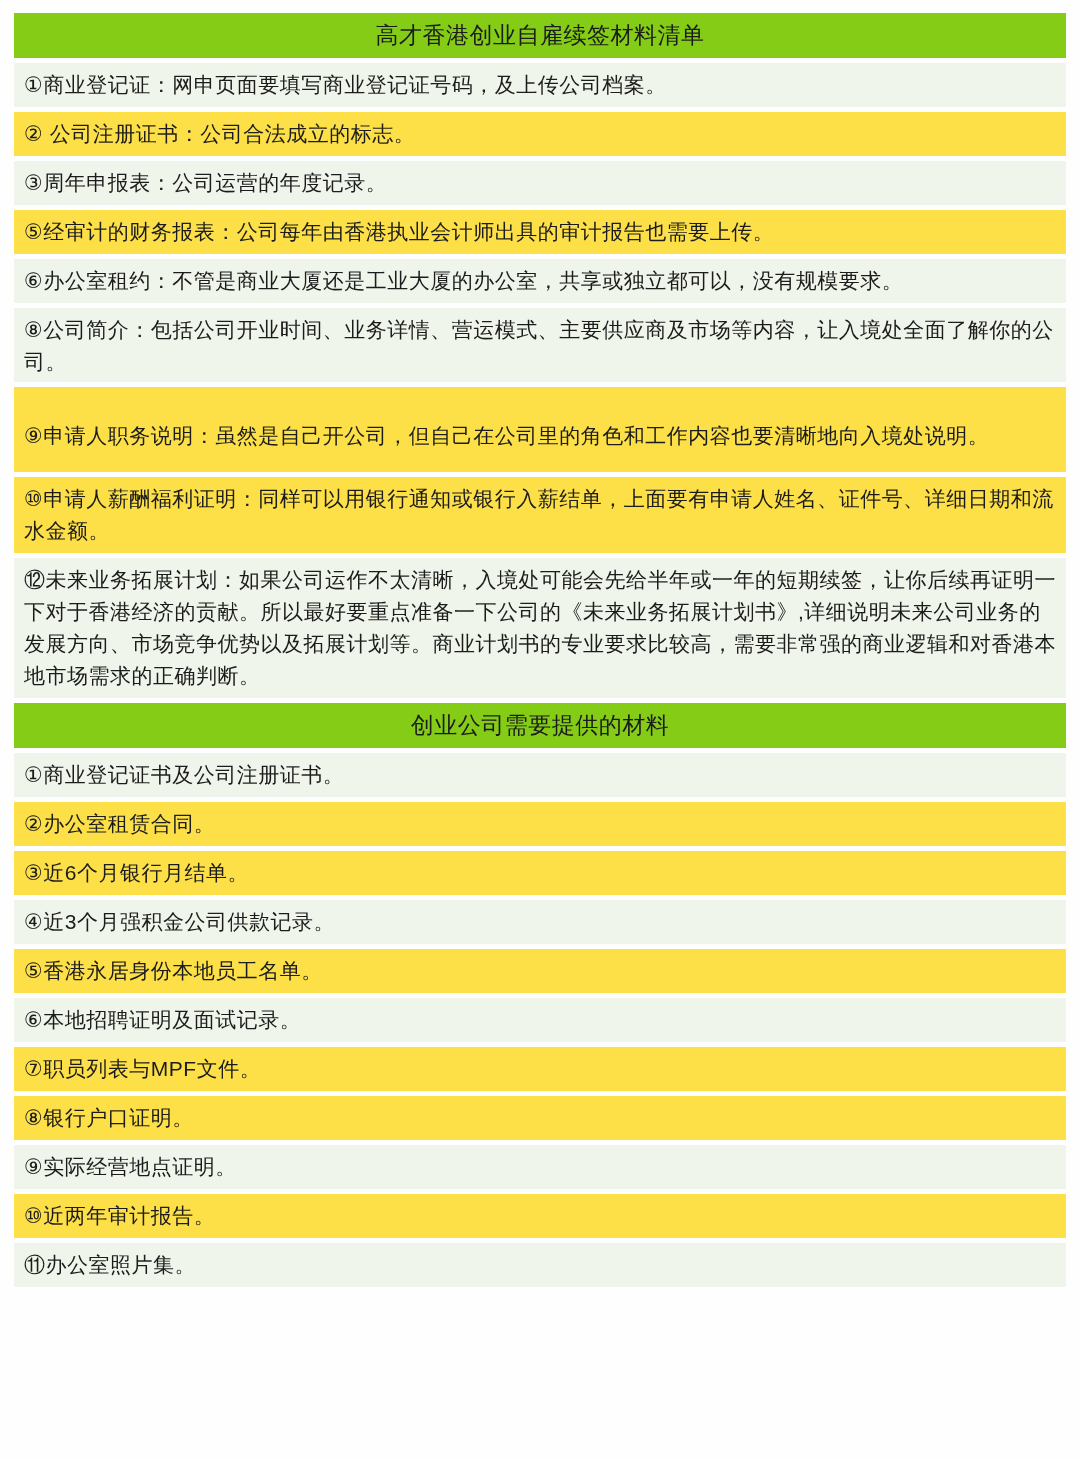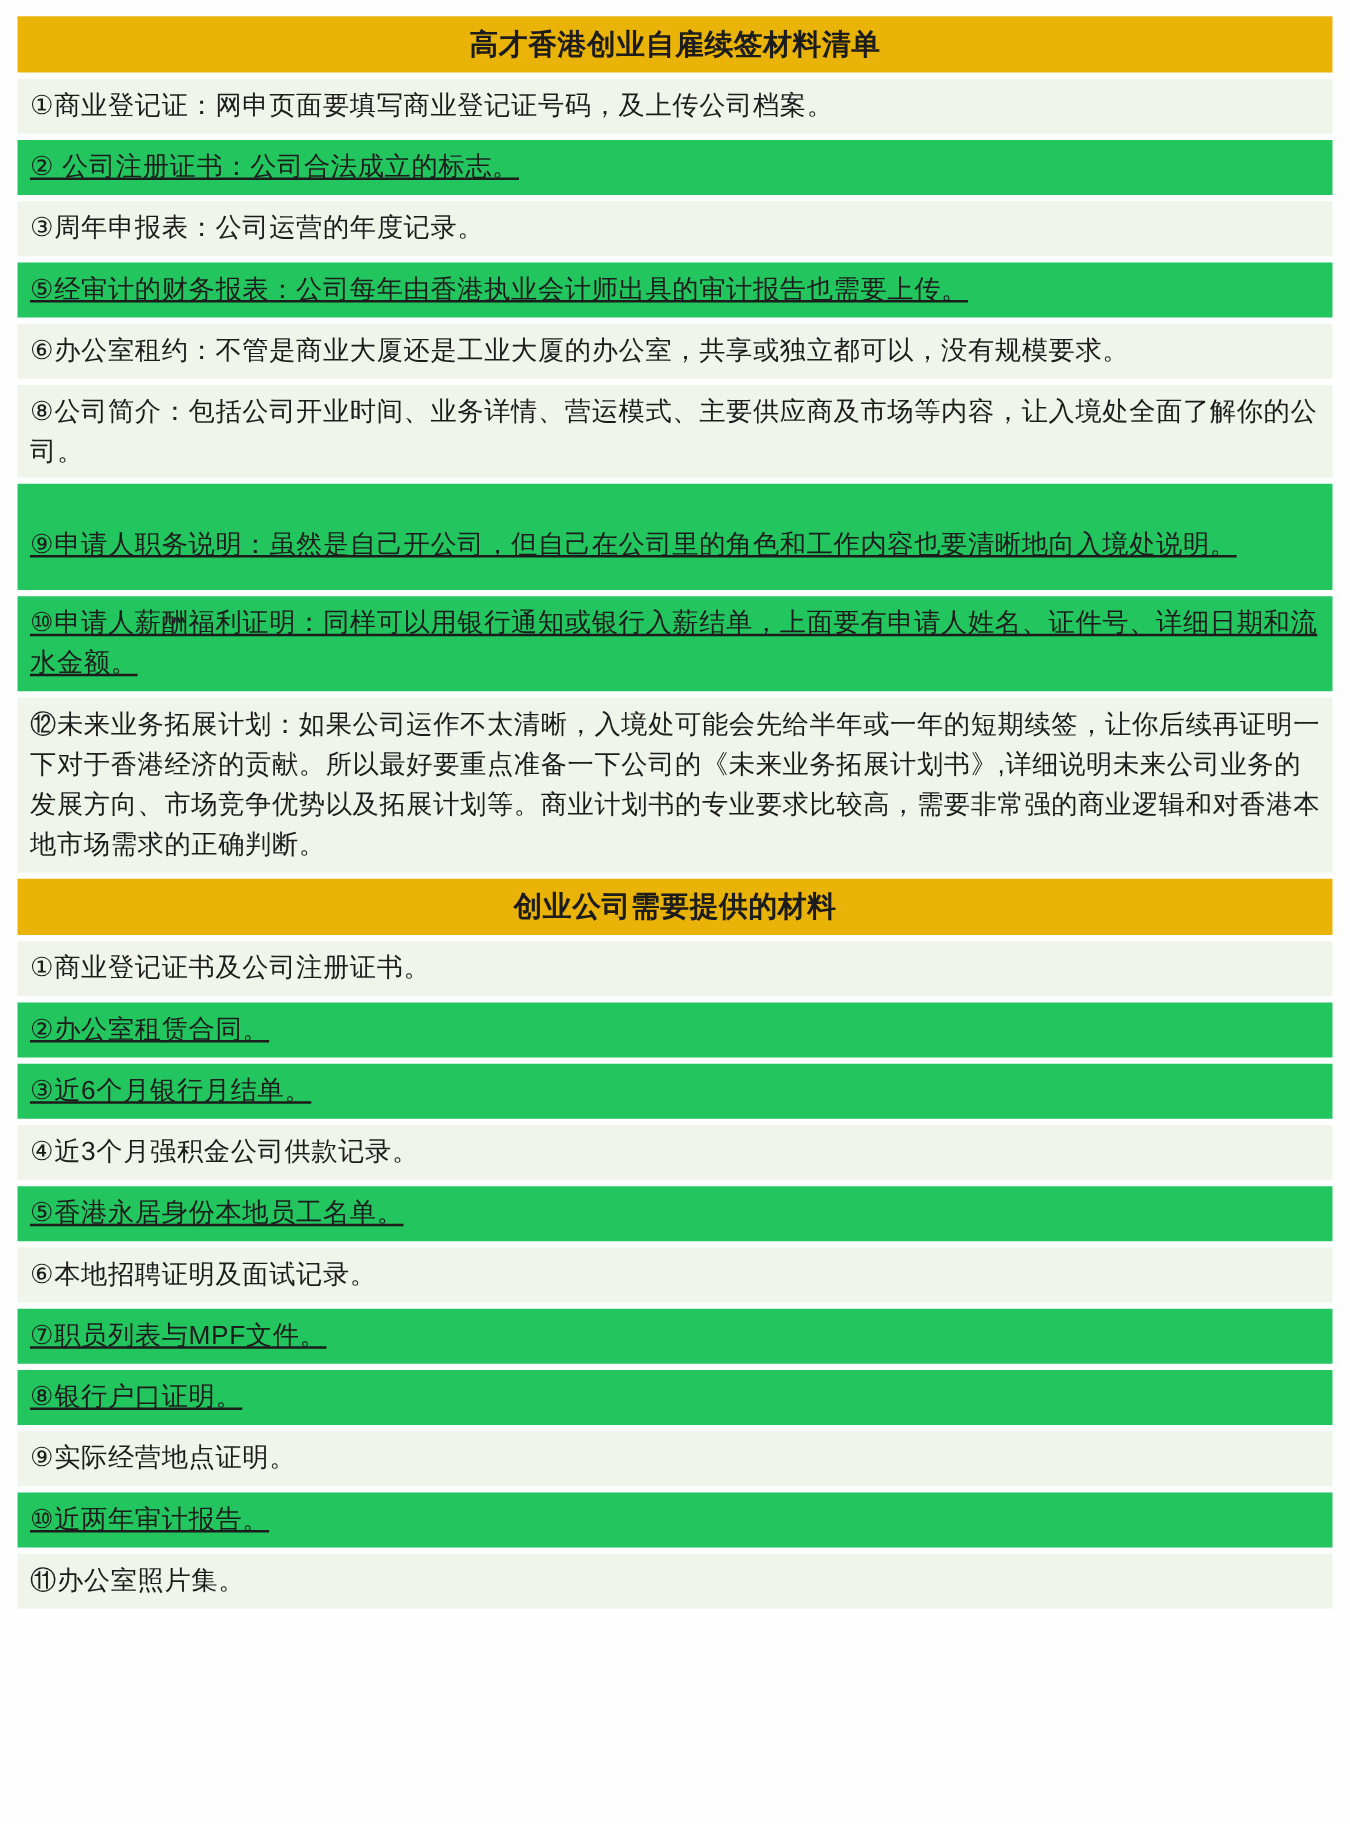--- a/index.html
+++ b/index.html
@@ -25,26 +25,26 @@
     letter-spacing: 0.5px;
     color: #1c1c1c;
     text-align: left;
   }
   .row p, .row h1, .row h2 {
     margin: 0;
     font-size: inherit;
     line-height: inherit;
     font-weight: inherit;
   }
-  .green  { background: #22c55e; text-decoration: underline; }
+  .green  { background: #fde047; }
   .light  { background: #eff5ea; }
   .header {
-    background: #eab308;
+    background: #84cc16;
     text-align: center;
-    font-weight: bold;
+    font-weight: normal;
     font-size: 23px;
     line-height: 33px;
   }
   
   .tall   { padding-top: 33px; padding-bottom: 20px; }
   
   .roomy  { padding-bottom: 4px; }
 </style>
 </head>
 <body>

